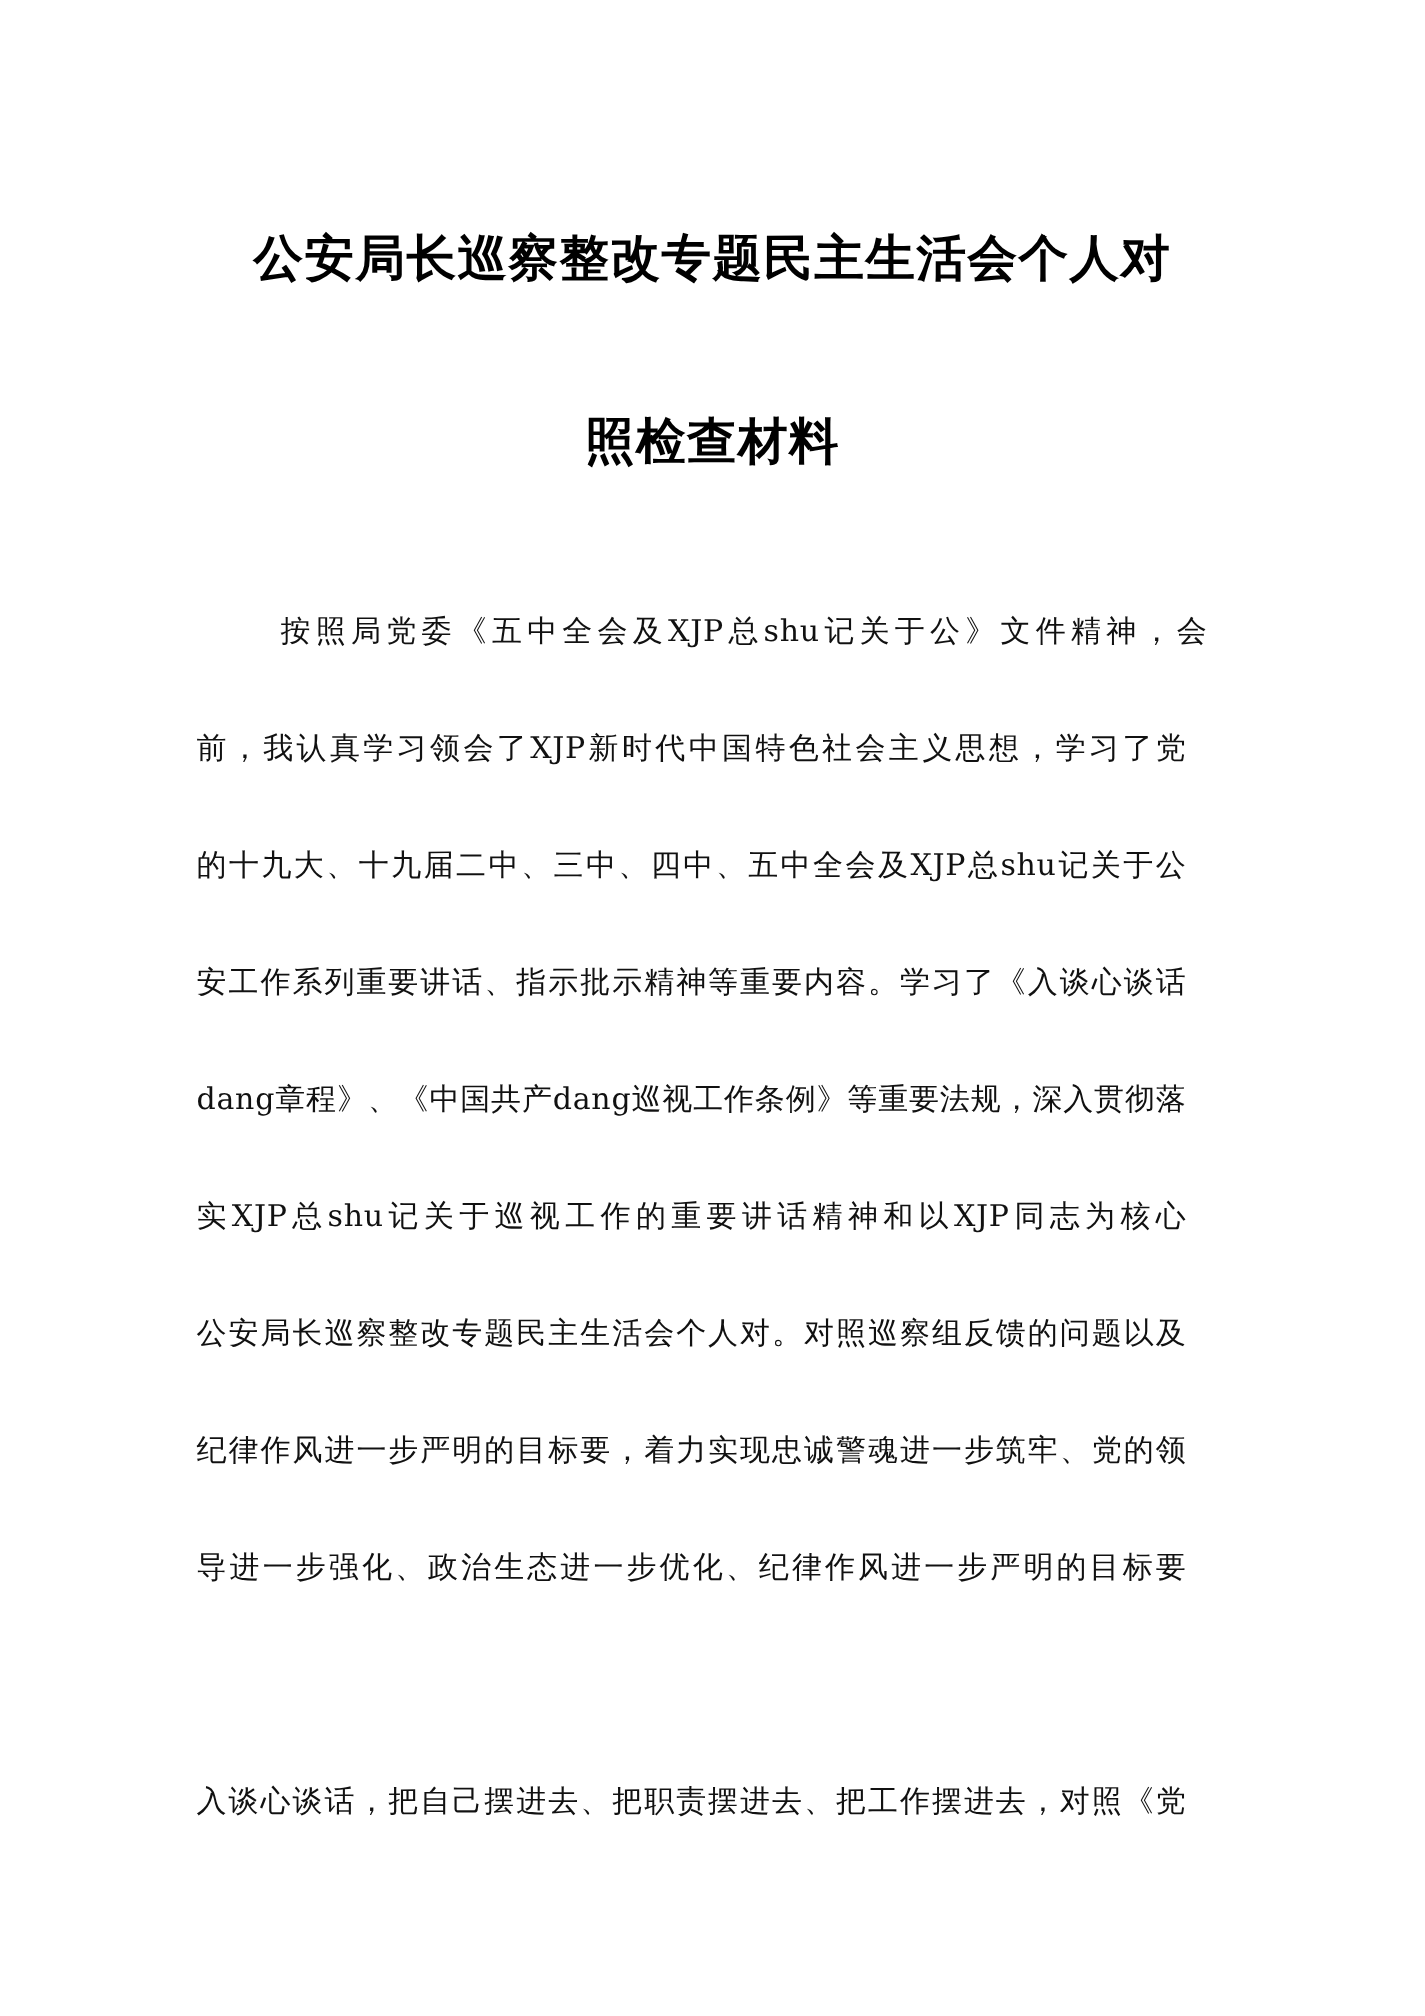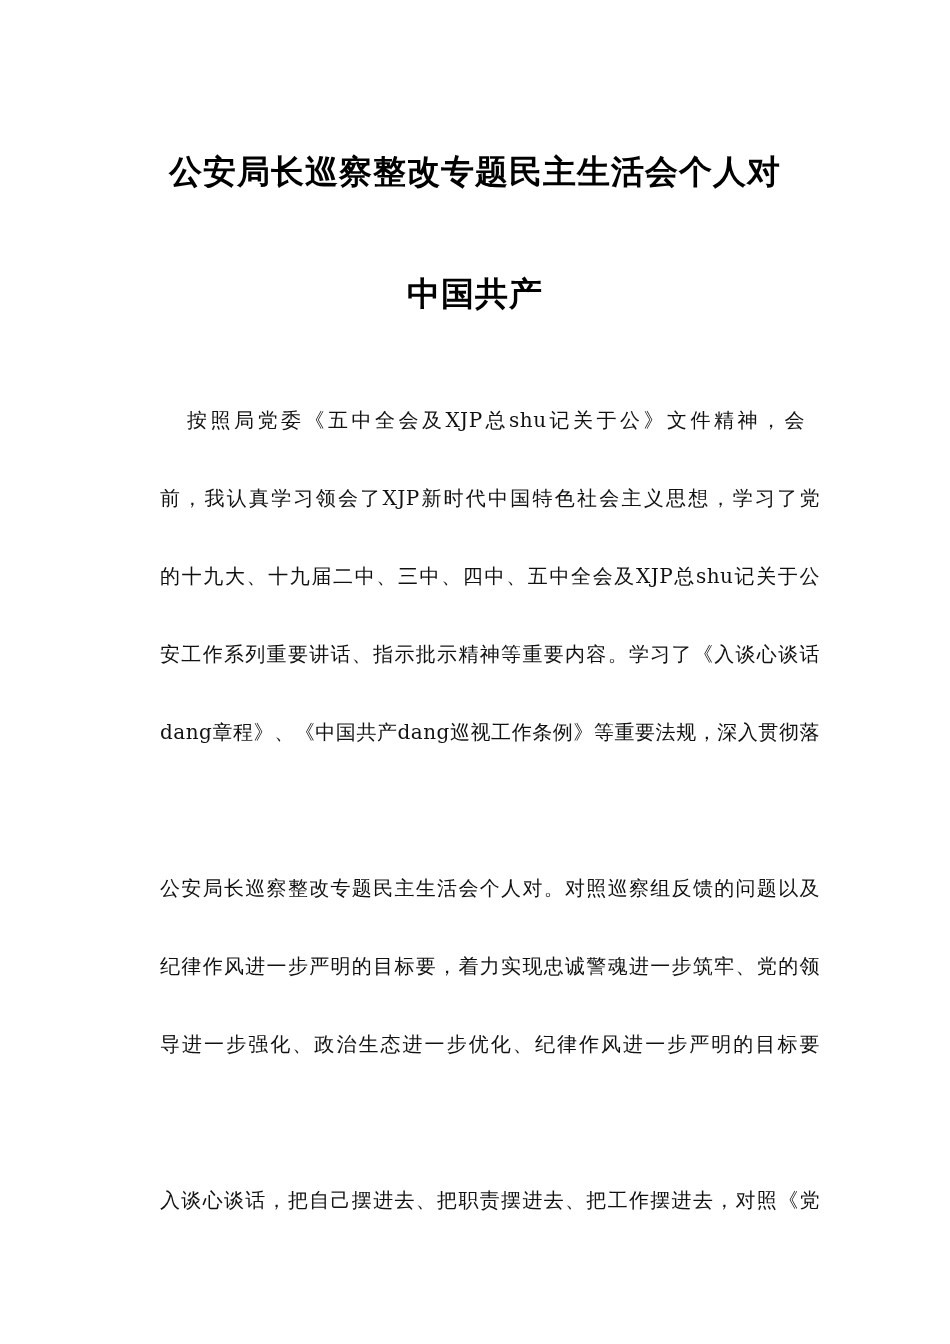--- a/index.html
+++ b/index.html
@@ -31,46 +31,47 @@
       font-weight: bold;
       font-size: 33px;
       letter-spacing: 1px;
       color: #000000;
       white-space: nowrap;
     }
     .title-line.l1 { top: 150px; }
     .title-line.l2 { top: 272px; }
     .body-line {
       position: absolute;
-      left: 160px;
+      left: 131px;
       width: 660px;
       font-size: 20px;
       line-height: 28px;
       color: #111111;
       white-space: nowrap;
       text-align: justify;
       text-align-last: justify;
       letter-spacing: 0.5px;
     }
     .body-line.indent {
       left: 187px;
       width: 618px;
     }
   </style>
 </head>
 <body>
 
 <div class="page">
 
   <div class="title-line l1">公安局长巡察整改专题民主生活会个人对</div>
-  <div class="title-line l2">中国共产</div>
+  <div class="title-line l2">照检查材料</div>
 
   <div class="body-line indent" style="top:406px">按照局党委《五中全会及XJP总shu记关于公》文件精神，会</div>
   <div class="body-line" style="top:484px">前，我认真学习领会了XJP新时代中国特色社会主义思想，学习了党</div>
   <div class="body-line" style="top:562px">的十九大、十九届二中、三中、四中、五中全会及XJP总shu记关于公</div>
   <div class="body-line" style="top:640px">安工作系列重要讲话、指示批示精神等重要内容。学习了《入谈心谈话</div>
   <div class="body-line" style="top:718px">dang章程》、《中国共产dang巡视工作条例》等重要法规，深入贯彻落</div>
+  <div class="body-line" style="top:796px">实XJP总shu记关于巡视工作的重要讲话精神和以XJP同志为核心</div>
   <div class="body-line" style="top:874px">公安局长巡察整改专题民主生活会个人对。对照巡察组反馈的问题以及</div>
   <div class="body-line" style="top:952px">纪律作风进一步严明的目标要，着力实现忠诚警魂进一步筑牢、党的领</div>
   <div class="body-line" style="top:1030px">导进一步强化、政治生态进一步优化、纪律作风进一步严明的目标要</div>
   <div class="body-line" style="top:1186px">入谈心谈话，把自己摆进去、把职责摆进去、把工作摆进去，对照《党</div>
 
 </div>
 
 </body></html>

